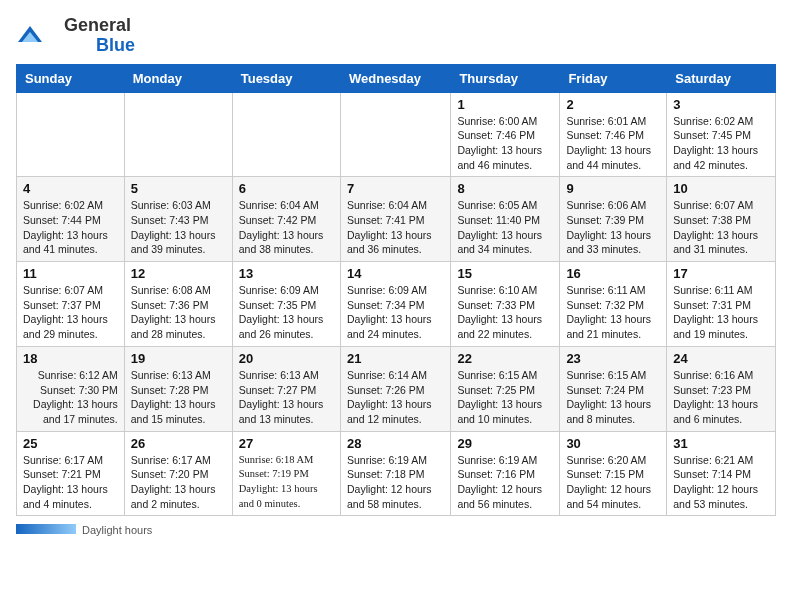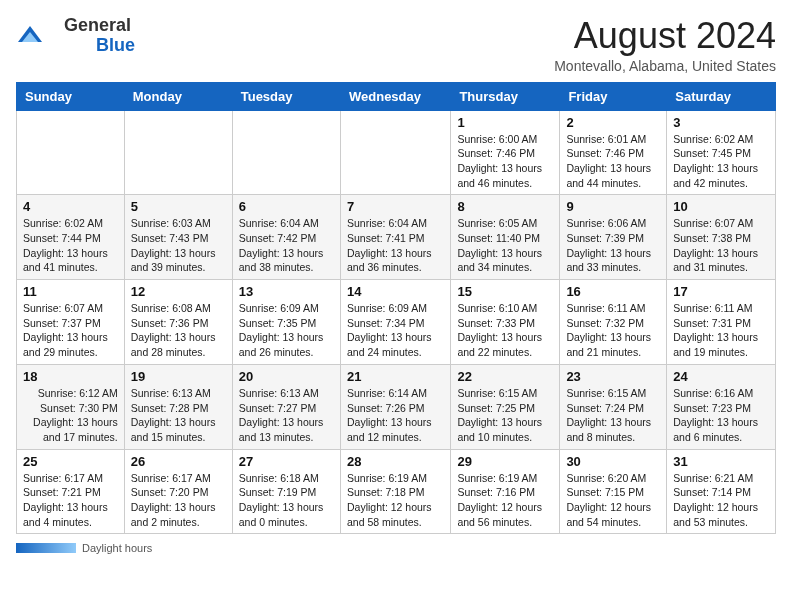--- a/index.html
+++ b/index.html
@@ -83,21 +83,20 @@
       line-height: 1.4;
     }
     .empty-cell {
       background: #fff !important;
     }
     .footer-note {
       margin-top: 8px;
       font-size: 11px;
       color: #555;
       display: flex;
-      align-items: center;
       gap: 6px;
     }
     .footer-bar {
       width: 60px;
       height: 10px;
       background: linear-gradient(to right, #1565c0, #90caf9);
       display: inline-block;
     }
   </style>
 </head>
@@ -107,24 +106,20 @@
   <div class="logo">
     <svg class="logo-icon" viewBox="0 0 28 28" xmlns="http://www.w3.org/2000/svg">
       <polygon points="14,4 26,20 2,20" fill="#1565c0"></polygon>
       <polygon points="14,10 22,20 6,20" fill="#90caf9"></polygon>
     </svg>
     <div class="logo-text">
       <span class="logo-general">General</span><br>
       <span class="logo-blue">Blue</span>
     </div>
   </div>
-  <div class="title-area">
-    <div class="month-title">August 2024</div>
-    <div class="location">Montevallo, Alabama, United States</div>
-  </div>
 </div>
 
 <table class="calendar-table">
   <thead>
     <tr>
     <th>Sunday</th>
         <th>Monday</th>
         <th>Tuesday</th>
         <th>Wednesday</th>
         <th>Thursday</th>
@@ -323,21 +318,21 @@
         </td>
         <td>
           <div class="day-number">26</div>
           <div class="day-info" style="white-space: pre-line;">Sunrise: 6:17 AM
 Sunset: 7:20 PM
 Daylight: 13 hours
 and 2 minutes.</div>
         </td>
         <td>
           <div class="day-number">27</div>
-          <div class="day-info" style="white-space: pre-line;">Sunrise: 6:18 AM
+          <div class="day-info" style="white-space: pre-line; font-family: Liberation Serif, serif;">Sunrise: 6:18 AM
 Sunset: 7:19 PM
 Daylight: 13 hours
 and 0 minutes.</div>
         </td>
         <td>
           <div class="day-number">28</div>
           <div class="day-info" style="white-space: pre-line;">Sunrise: 6:19 AM
 Sunset: 7:18 PM
 Daylight: 12 hours
 and 58 minutes.</div>

